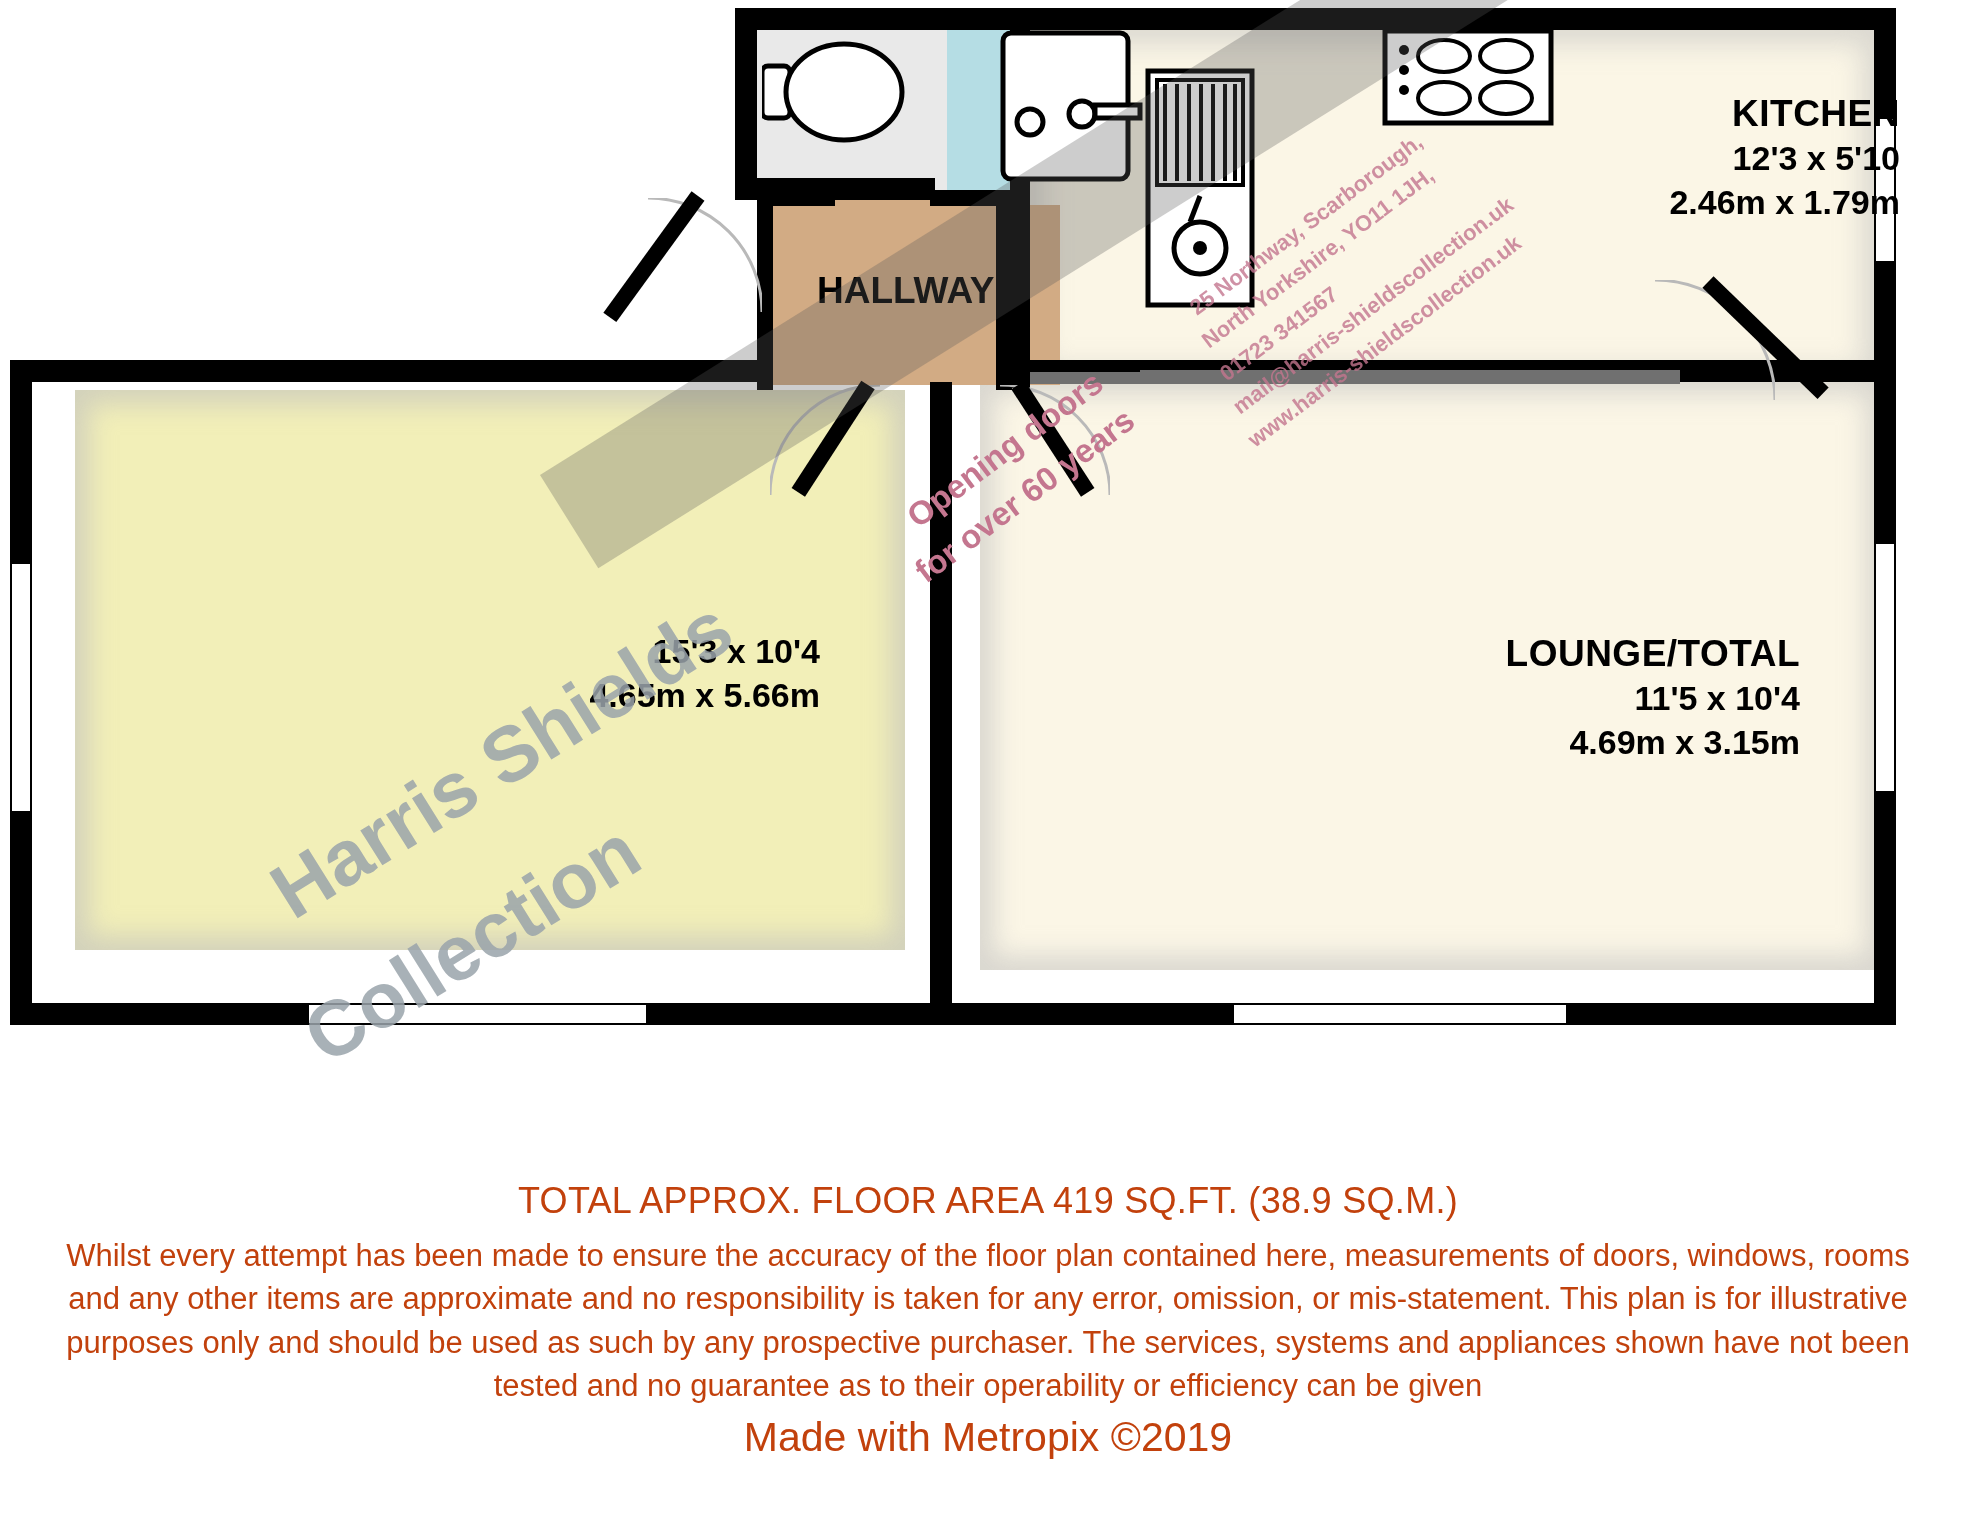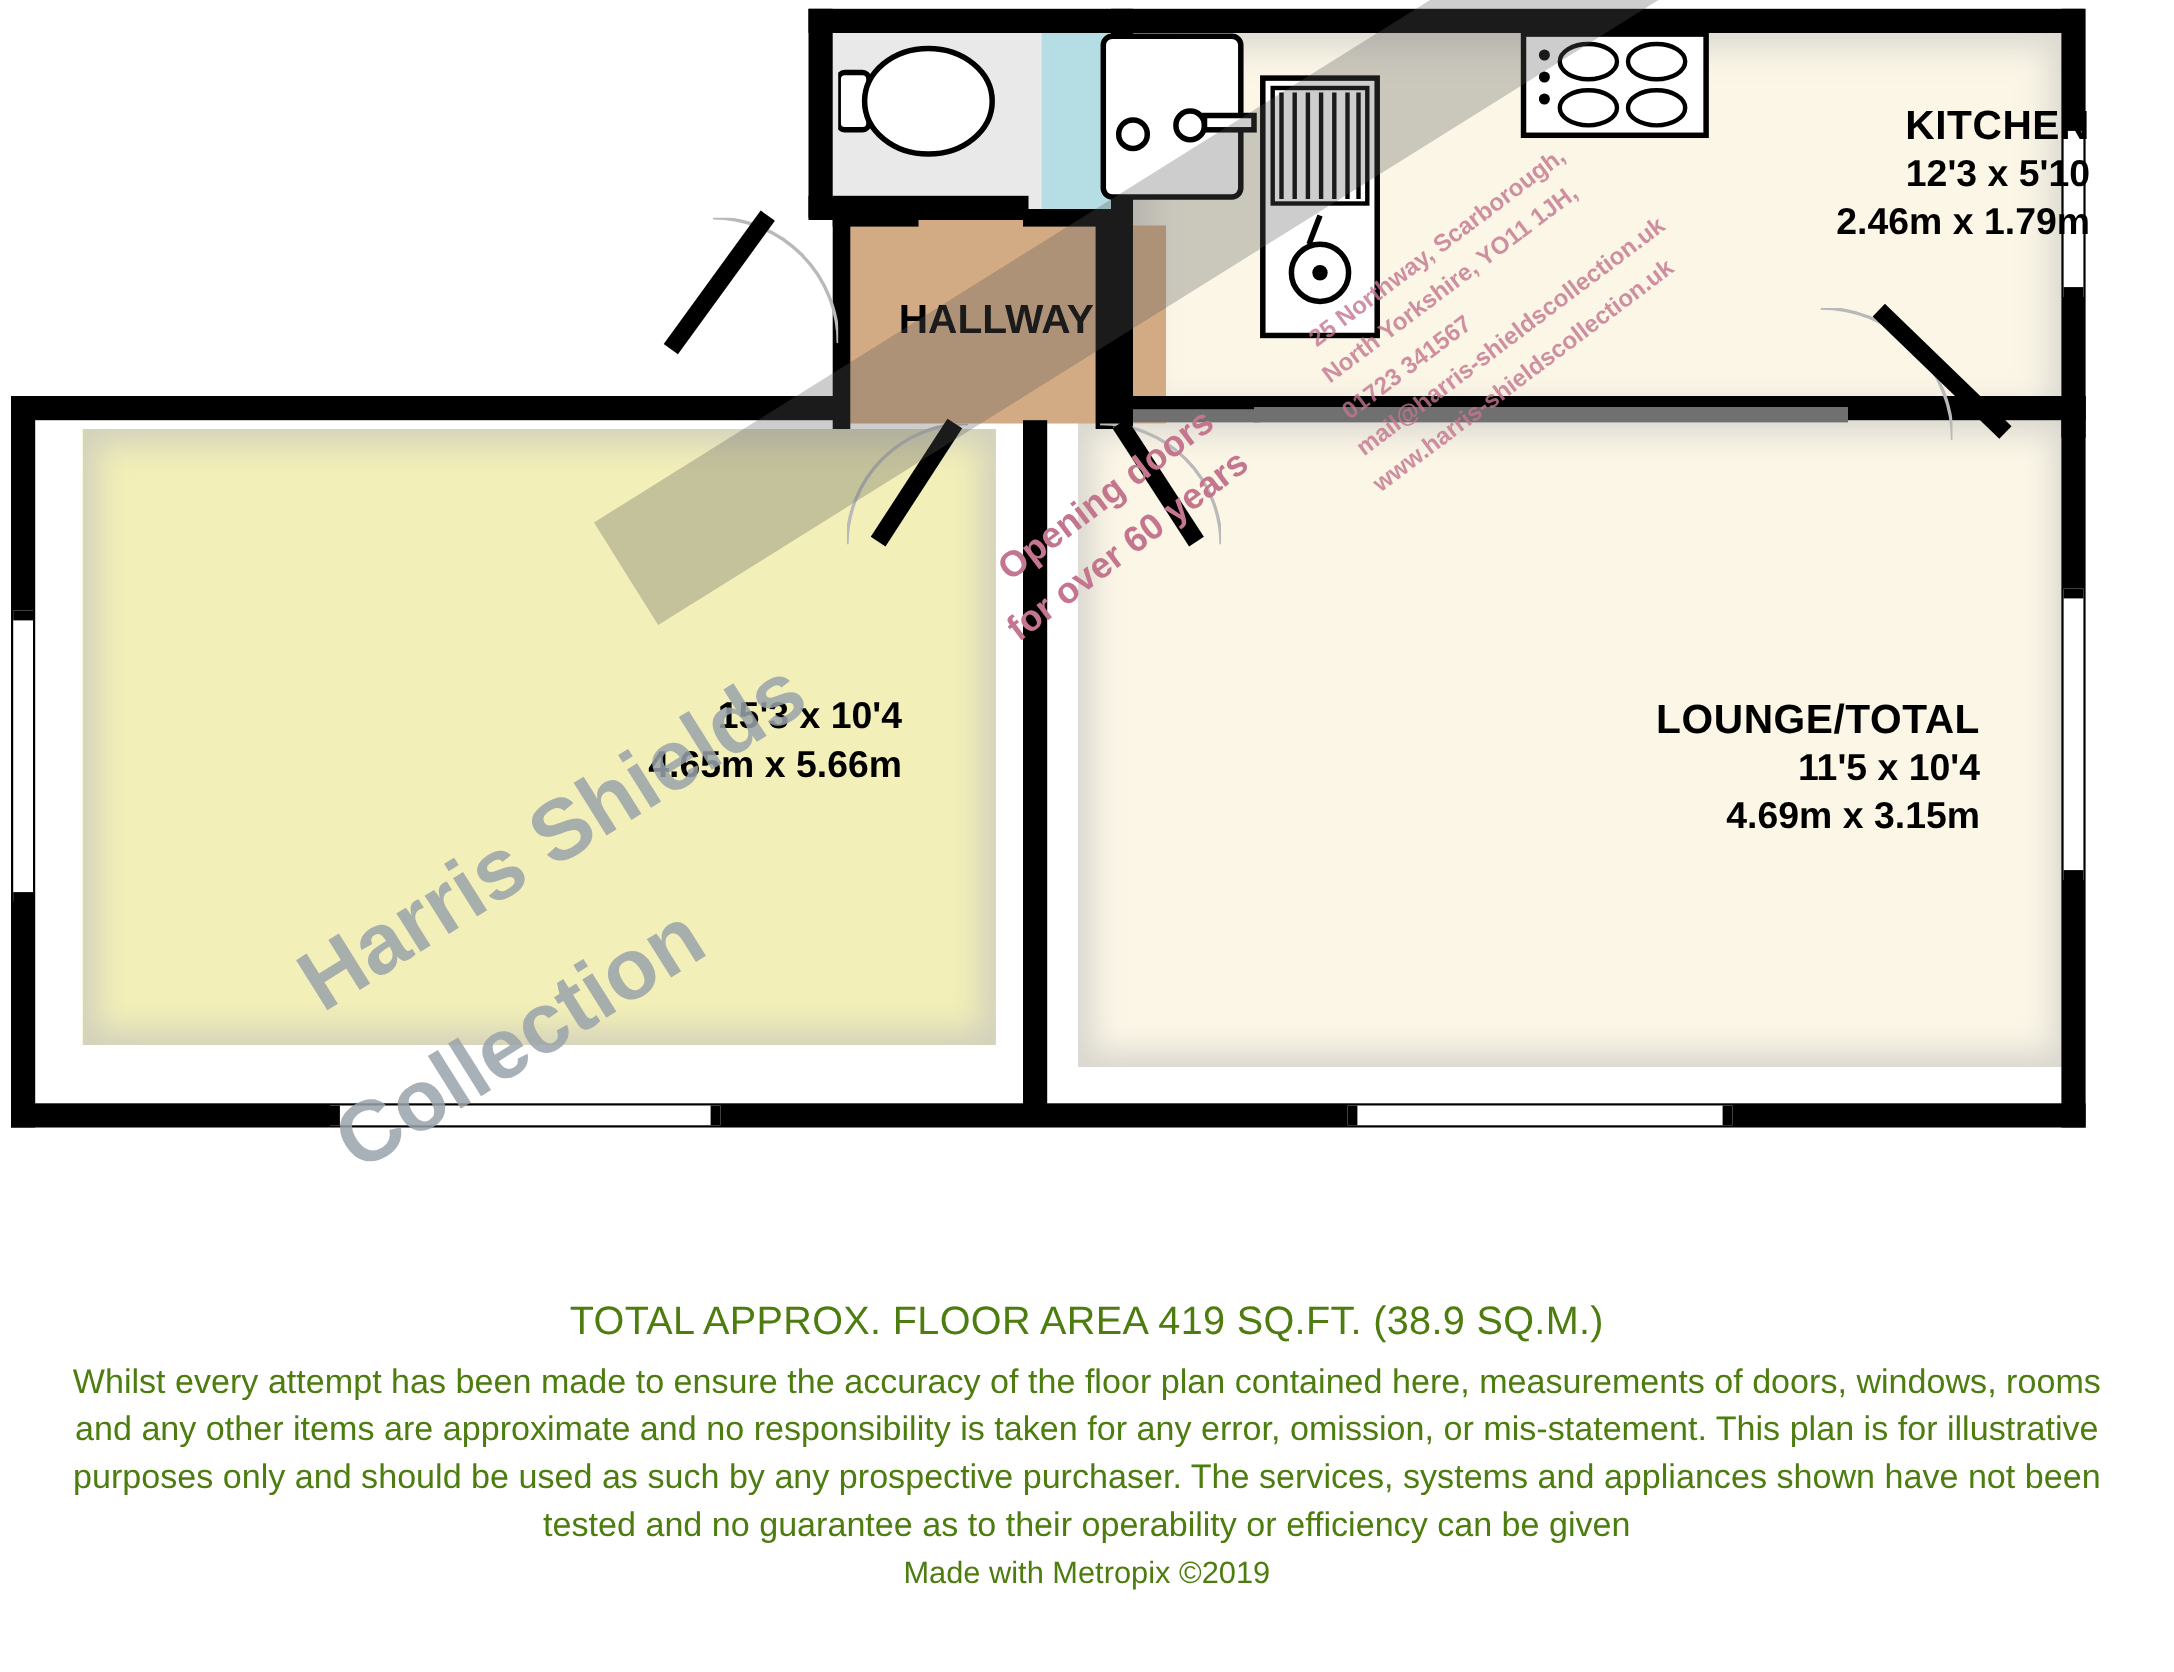--- a/index.html
+++ b/index.html
@@ -91,34 +91,34 @@
     transform-origin: left top;
   }
 
   
   #footer {
     position: absolute;
     left: 0;
     top: 1180px;
     width: 1976px;
     text-align: center;
-    color: #4d7c0f;
+    color: #c2410c;
   }
   #footer .total {
     font-size: 36px;
     letter-spacing: .3px;
     margin-bottom: 12px;
   }
   #footer .disclaimer {
     font-size: 31px;
     line-height: 1.40;
     padding: 0 60px;
   }
   #footer .made {
-    font-size: 28px;
+    font-size: 41px;
     margin-top: 6px;
   }
 </style>
 </head>
 <body>
 
 <div id="plan">
 
   <div class="room-fill" style="left:1030px; top:30px; width:846px; height:350px; background:#fbf6e6;"></div>
   <div class="room-fill" style="left:980px; top:380px; width:900px; height:590px; background:#fbf6e6;"></div>

